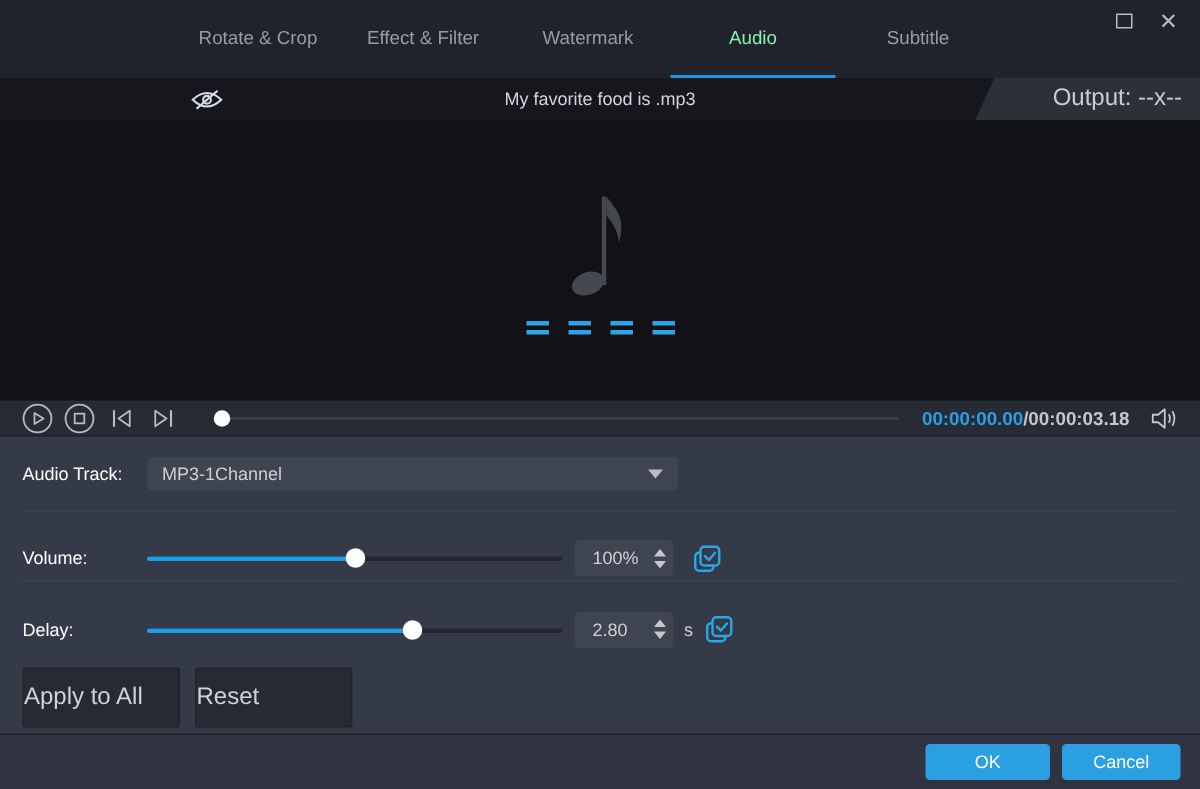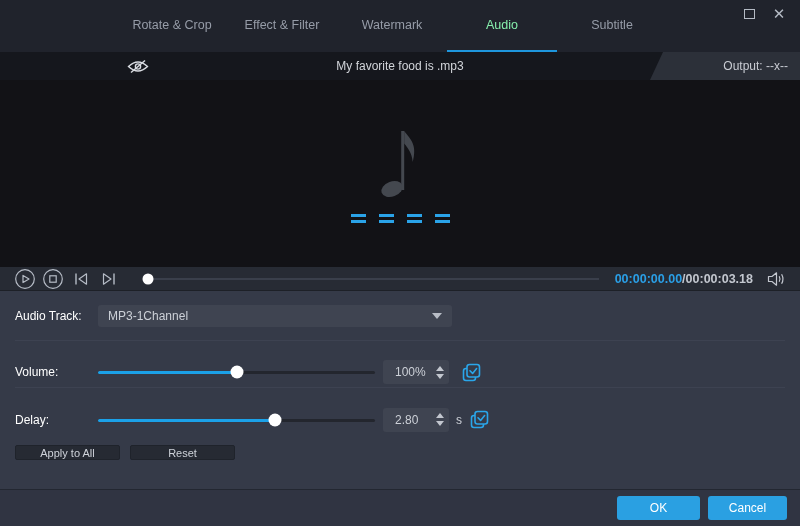--- a/index.html
+++ b/index.html
@@ -23,21 +23,21 @@
   .preview-header { position:relative; height:28px; background:#15171d; flex:none; }
   .trap-left { position:absolute; left:0; top:0; height:28px; width:162px; background:#2c3039;
                clip-path:polygon(0 0,100% 0,calc(100% - 15px) 100%,0 100%);
                display:flex; align-items:center; padding-left:14px; }
   .trap-left .lbl { font-size:12px; color:#c9ccd3; }
   .eye-wrap { position:absolute; left:126px; top:4px; width:24px; height:20px; cursor:pointer;
               display:flex; align-items:center; justify-content:center; }
   .trap-right { position:absolute; right:0; top:0; height:28px; width:150px; background:#2c3039;
                 clip-path:polygon(13px 0,100% 0,100% 100%,0 100%);
                 display:flex; align-items:center; justify-content:flex-end; padding-right:12px; }
-  .trap-right .lbl { font-size:12px; color:#c9ccd3; }
+  .trap-right .lbl { font-size:16px; color:#c9ccd3; }
   .filename { position:absolute; left:0; right:0; top:0; height:28px; display:flex;
               align-items:center; justify-content:center; font-size:12px; color:#d2d5da; pointer-events:none; }
 
   
   .preview-area { height:187px; background:#121216; flex:none; display:flex; flex-direction:column;
                   align-items:center; justify-content:center; }
   .equals-row { display:flex; gap:13px; margin-top:14px; height:9px; }
   .eq { width:15px; height:3px; background:#2aa3e8; box-shadow:0 6px 0 0 #2aa3e8; }
 
   
@@ -81,22 +81,22 @@
   .spinner { width:18px; height:100%; display:flex; flex-direction:column; align-items:center;
              justify-content:center; gap:3px; }
   .sp-up { width:0; height:0; border-left:4px solid transparent; border-right:4px solid transparent;
            border-bottom:5px solid #c3c7cf; cursor:pointer; }
   .sp-down { width:0; height:0; border-left:4px solid transparent; border-right:4px solid transparent;
              border-top:5px solid #c3c7cf; cursor:pointer; }
   .unit { font-size:12px; color:#ccd0d7; margin-left:7px; }
   .applyicon { margin-left:12px; width:20px; height:20px; display:flex; align-items:center;
                justify-content:center; cursor:pointer; flex:none; }
   .btn-row { display:flex; gap:10px; margin-top:10px; }
-  .panel-btn { width:105px; height:15px; background:#262a33; border:1px solid #1f232b; border-radius:2px;
-               color:#ced2d9; font-size:11px; display:flex; align-items:center; justify-content:center;
+  .panel-btn { width:105px; height:40px; background:#262a33; border:1px solid #1f232b; border-radius:2px;
+               color:#ced2d9; font-size:16px; display:flex; align-items:center; 
                cursor:pointer; }
 
   
   .footer { height:37px; background:#303442; border-top:1px solid #232731; flex:none;
             display:flex; align-items:center; justify-content:flex-end; padding-right:13px; gap:8px; }
   .footer-btn { height:24px; background:#2aa0e2; border-radius:3px; color:#ffffff; font-size:12px;
                 display:flex; align-items:center; justify-content:center; cursor:pointer; }
   .ok-btn { width:83px; } .cancel-btn { width:79px; }
 </style>
 </head>

